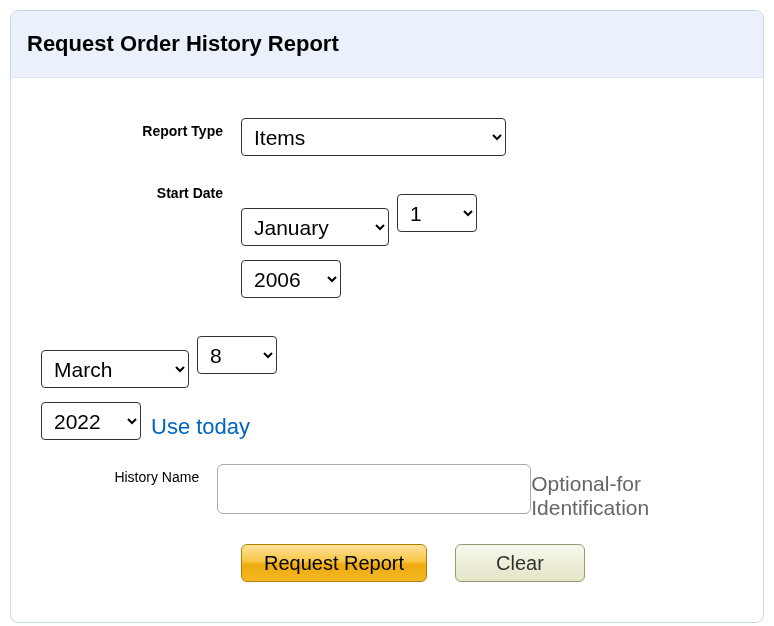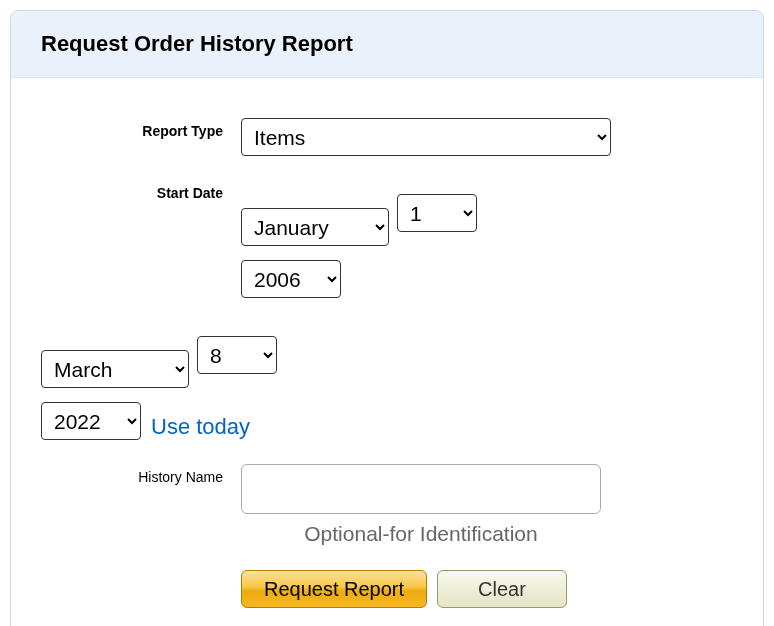--- a/index.html
+++ b/index.html
@@ -14,21 +14,21 @@
     }
     .panel {
       width: 754px;
       border: 1px solid #c9d8e8;
       border-radius: 8px;
       overflow: hidden;
       background: #fff;
     }
     .panel-header {
       background: #eaf1fb;
-      padding: 20px 30px;
+      padding: 20px 16px;
       font-size: 22px;
       font-weight: bold;
       color: #000;
       border-bottom: 1px solid #dce6f2;
     }
     .panel-body {
       padding: 40px 30px 40px 30px;
     }
     .form-row {
       display: flex;
@@ -56,21 +56,21 @@
     select {
       font-size: 21px;
       padding: 4px 8px;
       border: 1px solid #333;
       border-radius: 4px;
       background: #fff;
       height: 38px;
       font-family: Arial, Helvetica, sans-serif;
     }
     .select-wide {
-      width: 370px;
+      width: 265px;
     }
     .select-month {
       width: 148px;
       margin-top: 28px;
     }
     .select-day {
       width: 80px;
     }
     .select-year {
       width: 100px;
@@ -97,21 +97,21 @@
       height: 50px;
       font-family: Arial, Helvetica, sans-serif;
     }
     .hint {
       color: #666;
       font-size: 21px;
       margin-top: 8px;
     }
     .btn-row {
       display: flex;
-      gap: 10px;
+      gap: 28px;
       margin-left: 200px;
       margin-top: 8px;
     }
     .btn {
       font-size: 20px;
       padding: 6px 22px;
       border-radius: 6px;
       cursor: pointer;
       height: 38px;
       font-family: Arial, Helvetica, sans-serif;
@@ -122,22 +122,21 @@
       color: #000;
     }
     .btn-secondary {
       background: linear-gradient(to bottom, #f8f8f0 0%, #eeeed8 50%, #e4e4c8 100%);
       border: 1px solid #999970;
       color: #333;
       padding: 6px 40px;
     }
     .input-col {
       display: flex;
-      flex-direction: column;
-      align-items: center;
+      flex-direction: row;
     }
   </style>
 </head>
 <body>
 
 <div class="panel">
   <div class="panel-header">Request Order History Report</div>
   <div class="panel-body">
 
     <div class="form-row">

